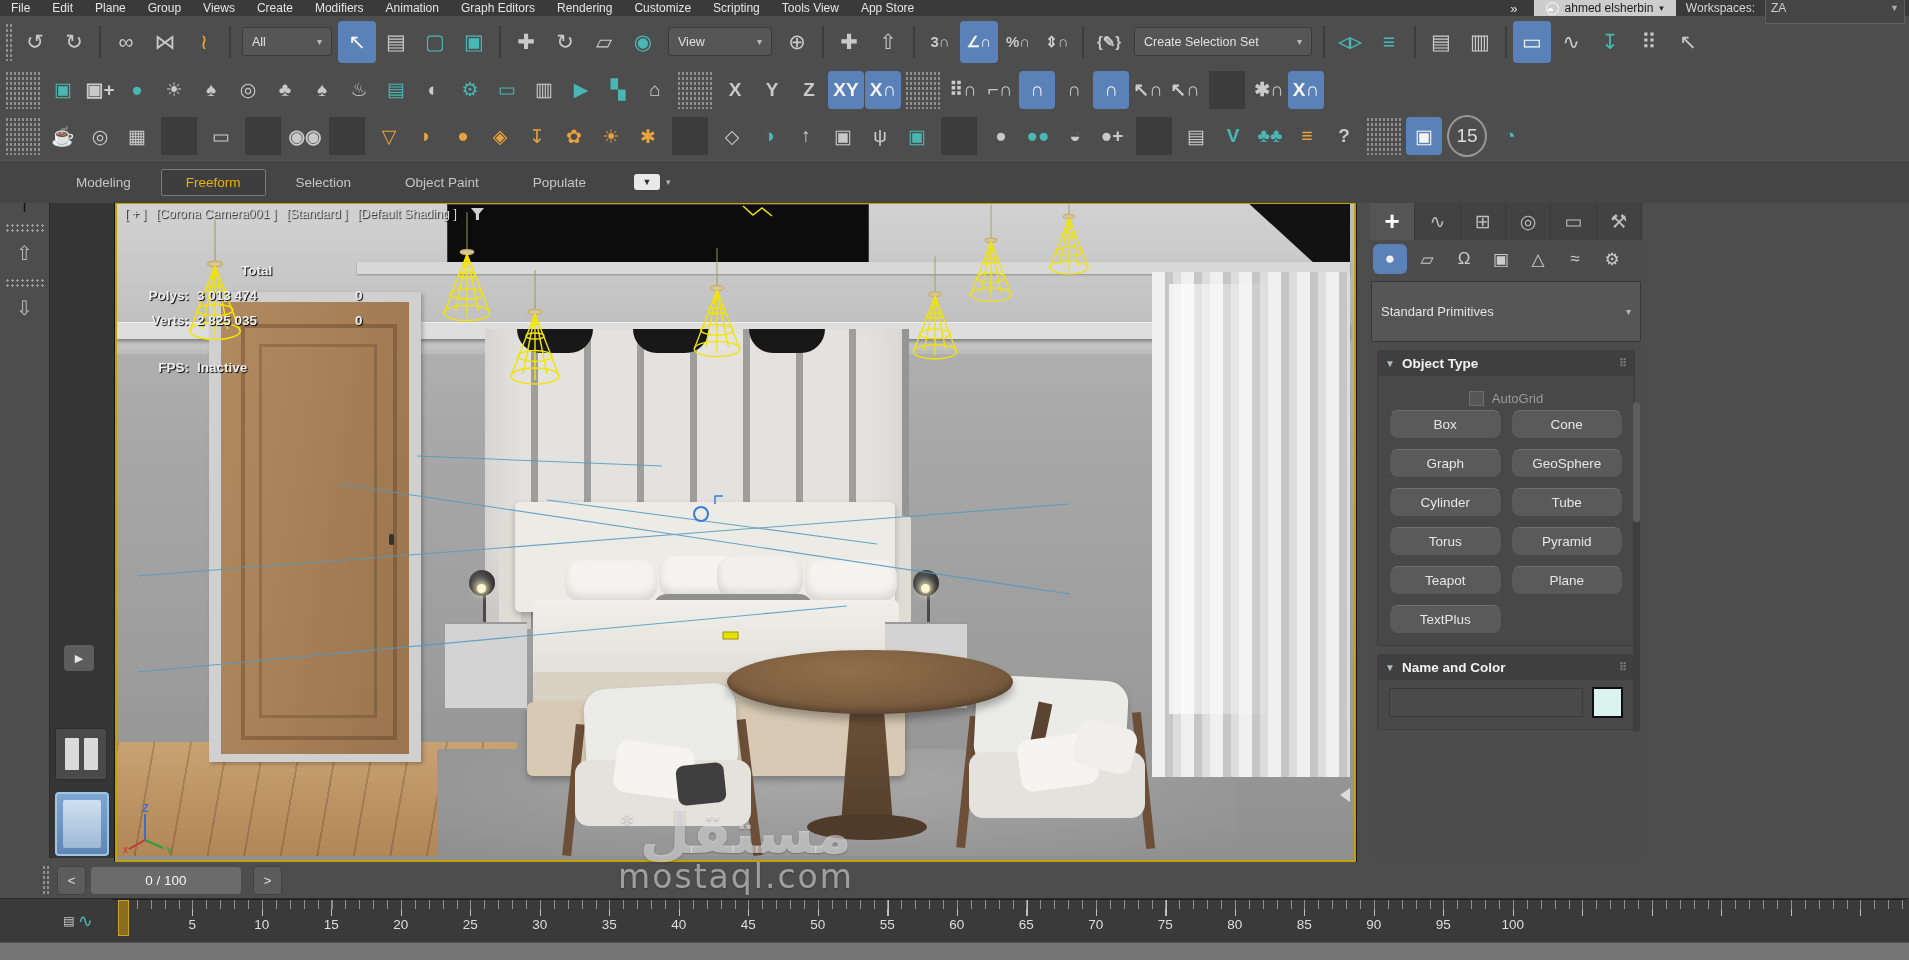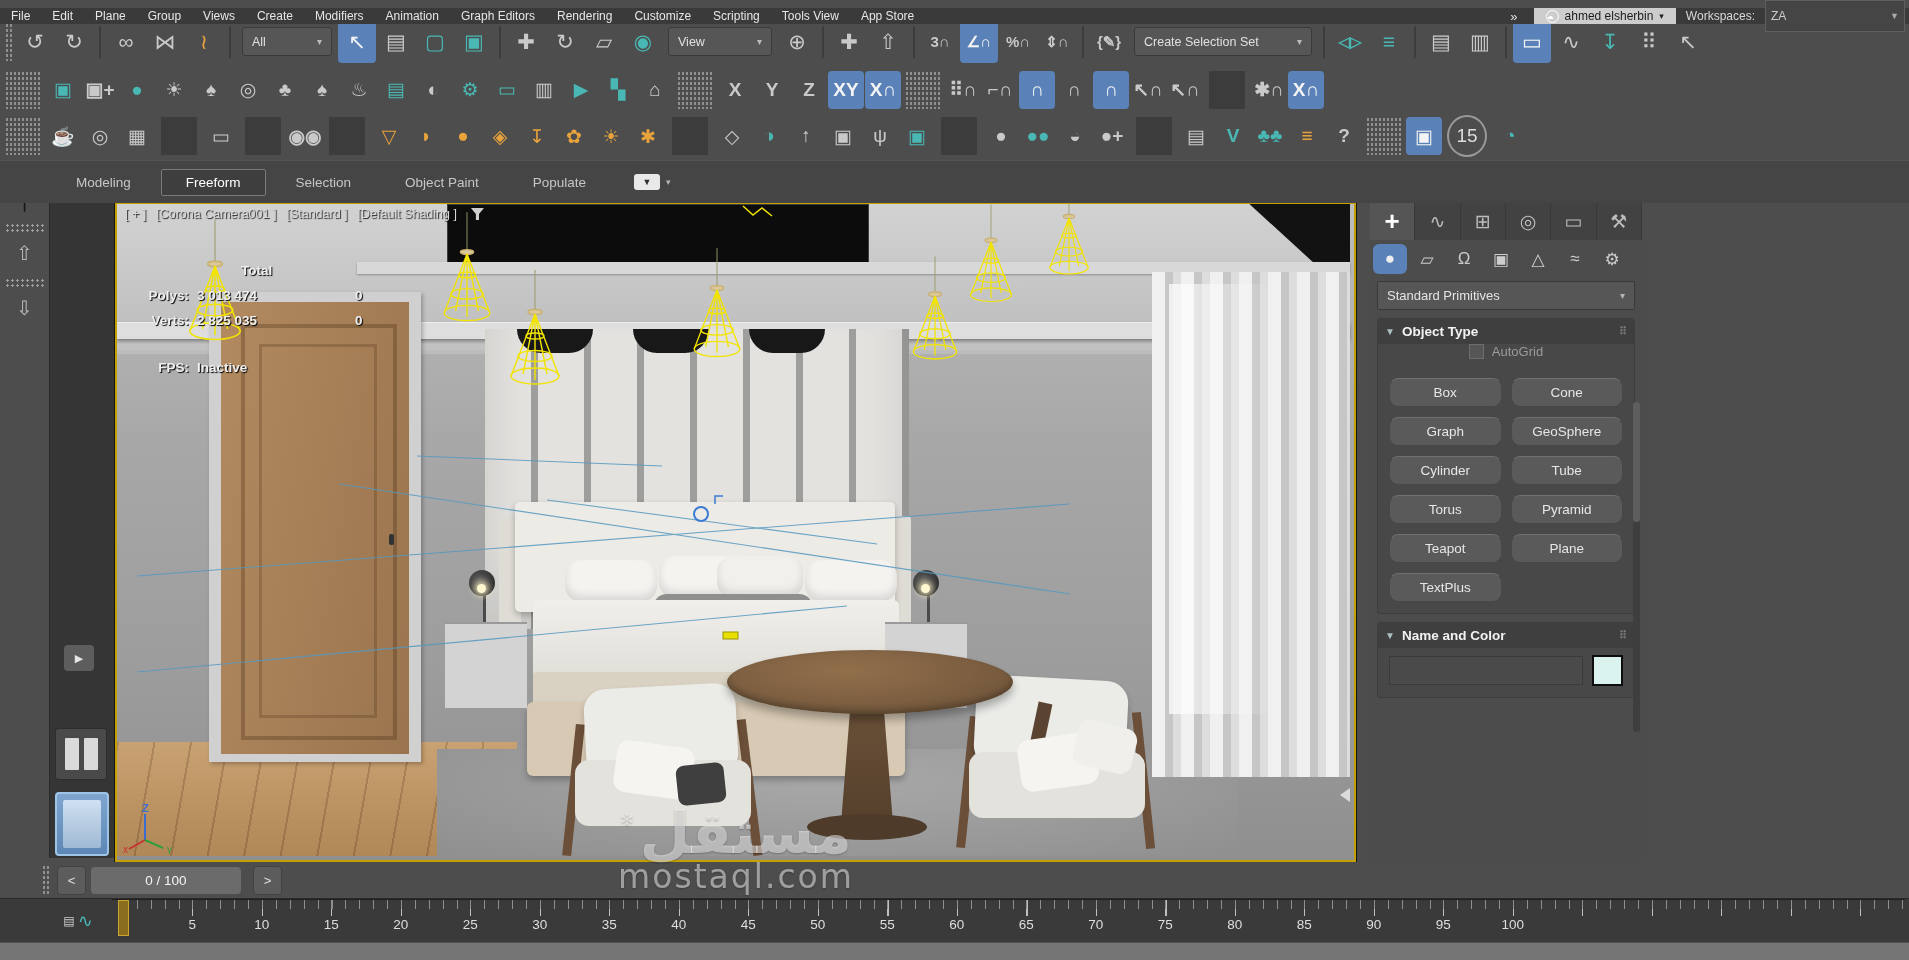--- a/index.html
+++ b/index.html
@@ -1,21 +1,21 @@
 <!DOCTYPE html>
 <html style="--accent_blue: #5a82b8; --teal: #49b8b4; --orange: #e8a33d; --wire_yellow: #f2e400; --viewport_border: #c4a000; --swatch: #daf3ee; --spline_cyan: #5598c0;"><head>
 <meta charset="utf-8">
 <style>
   html,body{margin:0;padding:0}
   body{width:1909px;height:960px;overflow:hidden;background:#4d4d4d;
        font-family:"Liberation Sans",sans-serif;color:#ddd;position:relative}
   #root{position:absolute;inset:0;width:1909px;height:960px}
 
   
-  .menubar{position:absolute;left:0;top:8px;width:100%;height:16px;background:#3a3a3a;
+  .menubar{position:absolute;left:0;top:0;width:100%;height:16px;background:#3a3a3a;
            display:flex;align-items:center;font-size:12px;color:#e6e6e6;z-index:40}
   .menu-item{padding:0 11px;white-space:nowrap}
   .menu-right{margin-left:auto;display:flex;align-items:center;gap:10px;padding-right:4px}
   .overflow{color:#e0e0e0;font-size:13px;letter-spacing:-2px;padding:0 8px}
   .user-chip{background:#cdcdcd;color:#1b1b1b;height:16px;display:flex;align-items:center;
              gap:6px;padding:0 12px;font-size:12px}
   .user-chip .caret{font-size:9px;color:#222}
   .person{width:11px;height:11px;border-radius:50%;border:1.5px solid #fff;position:relative;background:transparent}
   .person::after{content:"";position:absolute;left:1.5px;top:5.5px;width:5px;height:3px;border-radius:3px 3px 0 0;background:#fff}
   .ws-label{color:#d8d8d8;font-size:12px}
@@ -41,21 +41,21 @@
   .tb.active{background:var(--accent_blue);color:#f4f4f4}
   .teal{color:var(--teal)}.orange{color:var(--orange)}
   .snap{font-size:15px;font-weight:bold}
   .axis{font-size:15px;font-weight:bold}
   .badge{border:2px solid #999;border-radius:50%;min-width:26px;width:26px;height:26px;font-size:13px;color:#ddd;margin:0 4px}
 
   
   .ribbon{position:absolute;top:160px;left:0;width:100%;height:42px;background:#454545;
           border-top:1px solid #545454;display:flex;align-items:center;gap:6px;padding-left:52px;z-index:20}
   .rtab{font-size:13.5px;color:#c6c6c6;padding:5px 24px}
-  .rtab.active{background:#3e3e3e;border:1px solid #7a7a7a;border-radius:2px;color:#ffffff}
+  .rtab.active{background:#3e3e3e;border:1px solid #7a7a7a;border-radius:2px;color:#eab308}
   .ribbon-dd{width:26px;height:16px;background:#e9e9e9;border-radius:3px;color:#2e2e2e;font-size:9px;
              display:flex;align-items:center;justify-content:center;margin-left:18px}
   .ribbon-caret{color:#b5b5b5;font-size:9px}
 
   
   .left-rail{position:absolute;left:0;top:160px;width:49px;height:702px;background:#4d4d4d;z-index:10}
   .rail-handle{height:9px;margin:8px 5px 2px 5px;
       background-image:radial-gradient(#9c9c9c 1px,transparent 1.3px);background-size:5px 5px}
   .rail-btn{width:38px;height:34px;margin:4px auto;display:flex;align-items:center;justify-content:center;
             font-size:20px;color:#b9b9b9}
@@ -98,29 +98,29 @@
   
   .cpanel{position:absolute;left:1370px;top:202px;width:272px;height:656px;background:#4c4c4c;z-index:15}
   .cp-tabs{display:flex;height:38px;background:#424242;align-items:stretch}
   .cp-tab{flex:1;display:flex;align-items:center;justify-content:center;font-size:19px;color:#bdbdbd;
           border-right:1px solid #383838}
   .cp-tab.active{background:#555;color:#fff;font-size:26px;font-weight:bold}
   .cp-subtabs{display:flex;height:38px;align-items:center;padding:0 3px;gap:3px}
   .cp-subtab{width:34px;height:30px;display:flex;align-items:center;justify-content:center;font-size:17px;
              color:#cccccc;border-radius:6px}
   .cp-subtab.active{background:var(--accent_blue);color:#eee}
-  .cp-dd{margin:3px 7px;height:27px;background:#565656;border:1px solid #393939;border-radius:2px;
-         display:flex;align-items:center;padding:0 9px;font-size:13px;color:#e4e4e4}
+  .cp-dd{margin:3px 1px;height:27px;background:#565656;border:1px solid #393939;border-radius:2px;
+         display:flex;align-items:center;padding:16px 9px;font-size:13px;color:#e4e4e4}
   .cp-dd::after{content:"▾";margin-left:auto;color:#b5b5b5;font-size:10px}
   .rollout{margin:8px 7px 0 7px;background:#484848;border:1px solid #3d3d3d;border-radius:3px;padding-bottom:9px}
   .rollout-h{height:25px;background:#3f3f3f;display:flex;align-items:center;padding:0 7px;font-size:13.5px;
              font-weight:bold;color:#f2f2f2;gap:7px;border-radius:3px 3px 0 0}
   .rollout-h .arr{color:#a9bebe;font-size:10px}
   .rollout-h .grip{margin-left:auto;color:#7e7e7e;font-size:11px}
-  .autogrid{display:flex;align-items:flex-start;justify-content:center;gap:8px;height:30px;color:#9b9b9b;font-size:13px}
+  .autogrid{display:flex;align-items:flex-end;justify-content:center;gap:8px;height:30px;color:#9b9b9b;font-size:13px}
   .checkbox{width:13px;height:13px;background:#565656;border:1px solid #6e6e6e}
   .ot-grid{display:grid;grid-template-columns:1fr 1fr;gap:10px 9px;padding:4px 11px 2px 11px}
   .ot-btn{height:29px;background:#5a5a5a;border:1px solid #474747;border-top-color:#707070;border-radius:9px;
           display:flex;align-items:center;justify-content:center;font-size:13.5px;color:#e6e6e6}
   .nc-row{display:flex;gap:9px;padding:7px 11px 2px 11px;align-items:center}
   .nc-input{flex:1;height:25px;background:#4a4a4a;border:1px solid #3a3a3a}
   .nc-swatch{width:27px;height:27px;background:var(--swatch);border:2px solid #0d0d0d}
   .cp-scroll{position:absolute;right:2px;top:200px;width:7px;height:330px;background:#3e3e3e;border-radius:3px}
   .cp-scroll i{display:block;width:7px;height:120px;background:#5e5e5e;border-radius:3px}
 

